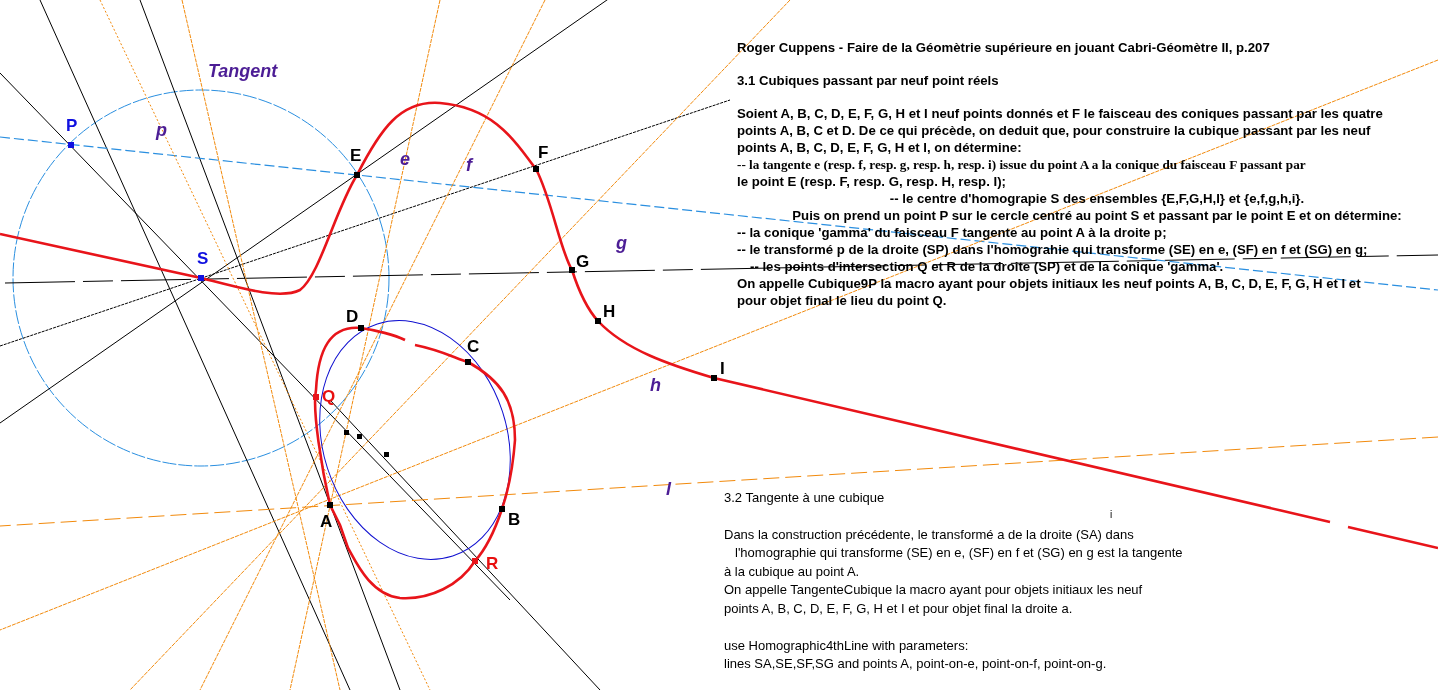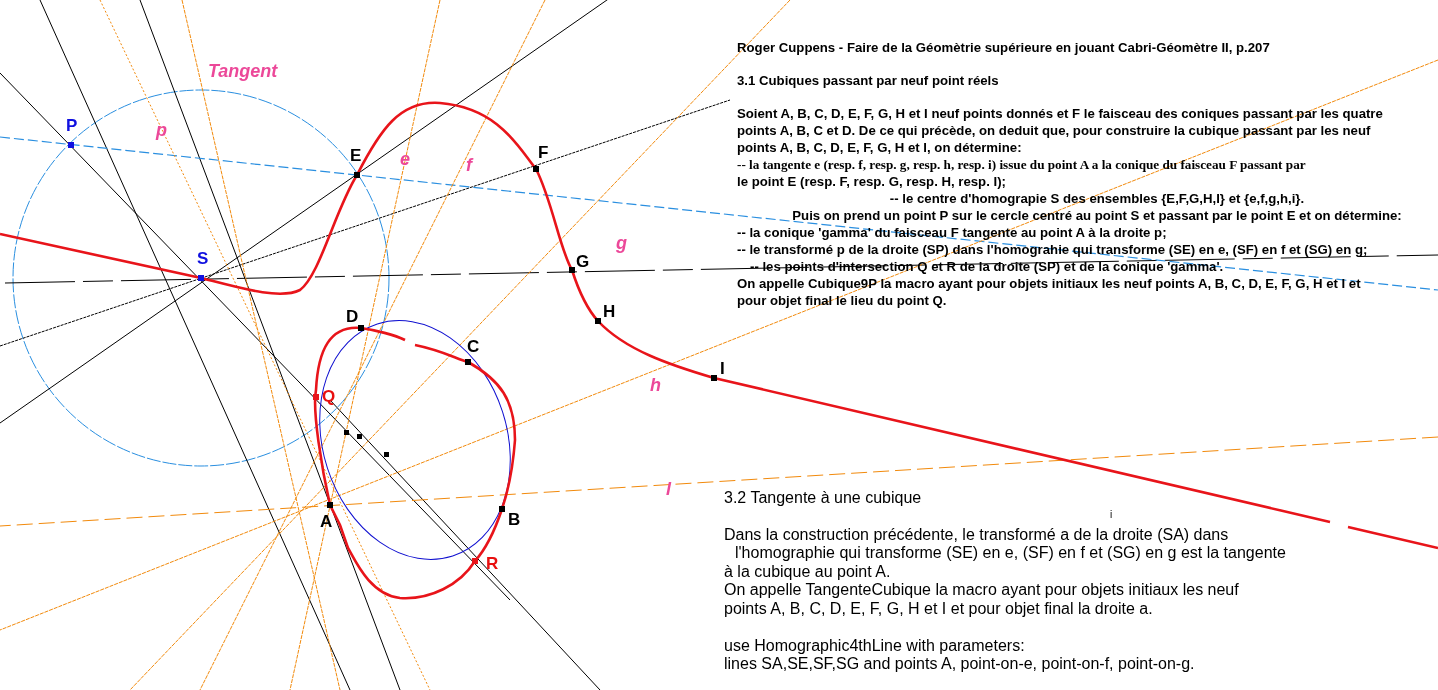--- a/index.html
+++ b/index.html
@@ -1,22 +1,22 @@
 <!DOCTYPE html>
 <html><head>
 <meta charset="utf-8">
 <style>
   html, body { margin: 0; padding: 0; background: #ffffff; }
   body { width: 1438px; height: 690px; position: relative; overflow: hidden; font-family: "Liberation Sans", sans-serif; }
   #canvas { position: absolute; left: 0; top: 0; width: 1438px; height: 690px; }
   .txt { position: absolute; color: #000; font-family: "Liberation Sans", sans-serif; }
   .bold { font-weight: bold; font-size: 13.2px; line-height: 17px; }
-  .norm { font-size: 16px; line-height: 18.6px; }
+  .norm { font-size: 13px; line-height: 18.6px; }
   .ptlabel { position: absolute; font-family: "Liberation Sans", sans-serif; font-weight: bold; font-size: 17px; line-height: 17px; }
-  .lnlabel { position: absolute; font-family: "Liberation Sans", sans-serif; font-weight: bold; font-style: italic; font-size: 18px; line-height: 18px; color: #ec4899; text-align: center; }
+  .lnlabel { position: absolute; font-family: "Liberation Sans", sans-serif; font-weight: bold; font-style: italic; font-size: 18px; line-height: 18px; color: #4c1d95; text-align: center; }
   .lbl-black { color: #000; }
   .lbl-blue { color: #1010e0; }
   .lbl-red { color: #e81010; }
 </style>
 </head>
 <body>
 
 <svg id="canvas" viewBox="0 0 1438 690" xmlns="http://www.w3.org/2000/svg">
 
   <circle cx="201" cy="278" r="188" fill="none" stroke="#2a8fe0" stroke-width="1" stroke-dasharray="14 2"></circle>

